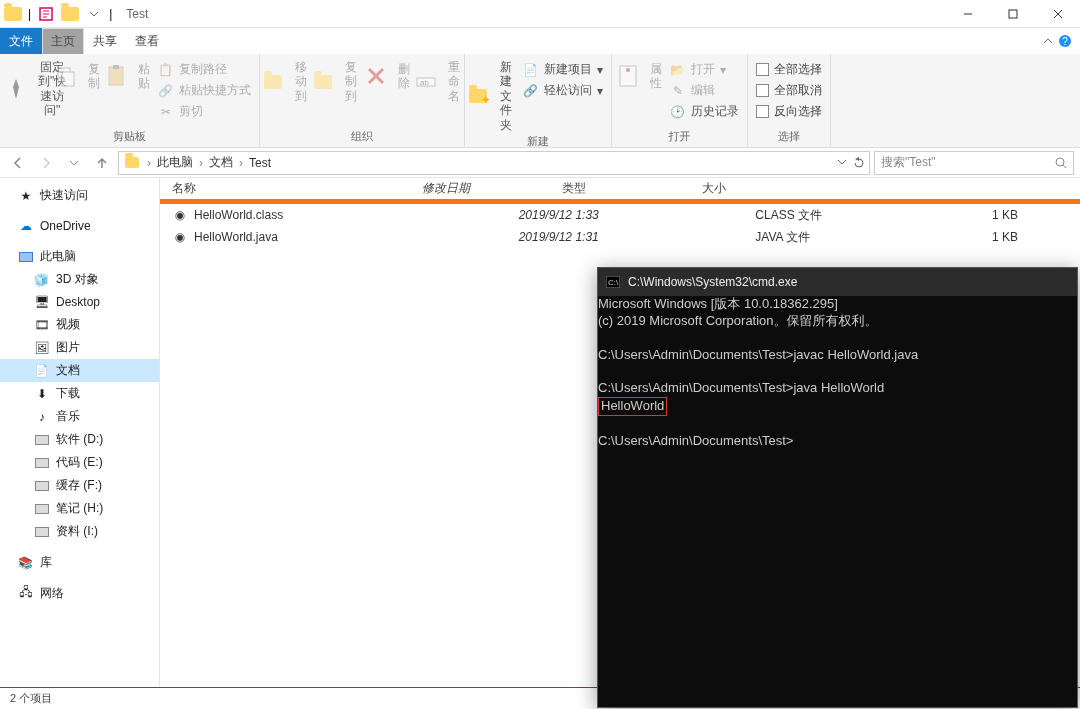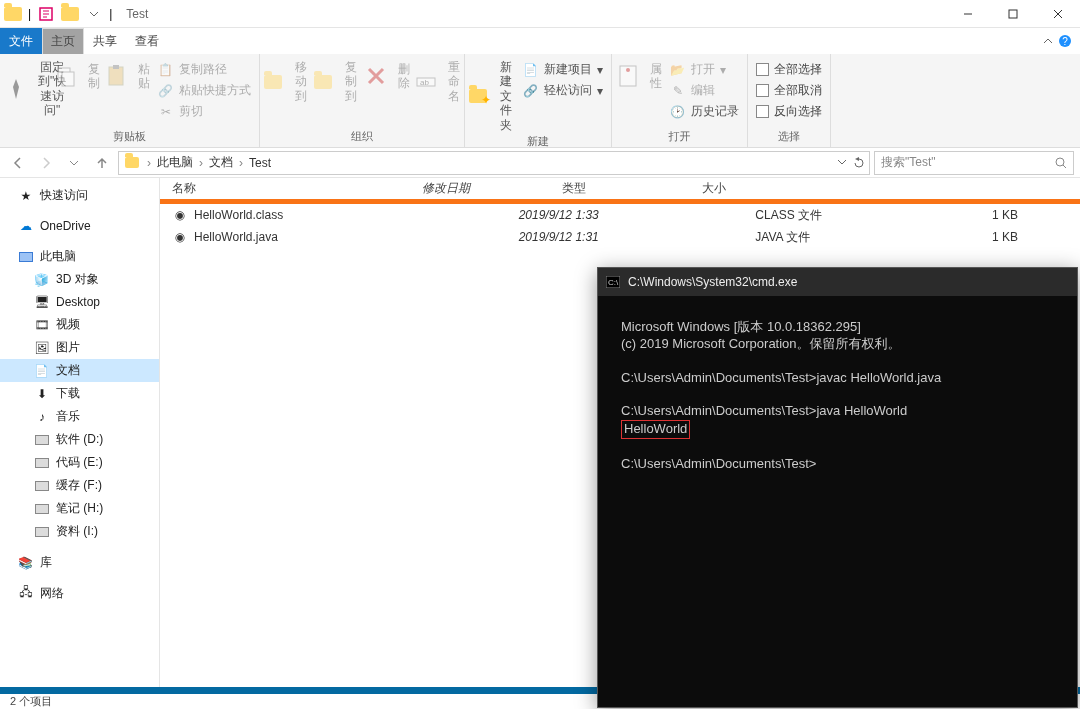--- a/index.html
+++ b/index.html
@@ -57,26 +57,26 @@
 .col-headers > div { padding-left: 12px; }
 .col-name { width: 250px; }
 .col-date { width: 140px; font-style: italic; }
 .col-type { width: 140px; }
 .col-size { width: 100px; }
 .file-list { }
 .file-row { display: flex; align-items: center; height: 22px; justify-content: space-between; }
 .file-row .cell { padding-left: 12px; color: #333; }
 .file-icon { width: 16px; height: 16px; display: inline-flex; align-items: center; justify-content: center; margin-right: 6px; }
 
-.statusbar { height: 22px; border-top: 7px solid #0369a1; display: flex; align-items: center; padding: 0 10px; color: #444; font-size: 11px; }
+.statusbar { height: 22px; border-top: 1px solid #0369a1; display: flex; align-items: center; padding: 0 10px; color: #444; font-size: 11px; }
 
 
 .cmd-window { position: absolute; left: 597px; top: 267px; width: 481px; height: 441px; background: #0c0c0c; border: 1px solid #555; box-shadow: 0 4px 20px rgba(0,0,0,0.4); font-family: Consolas, "Courier New", monospace; }
 .cmd-title { height: 28px; background: #2b2b2b; color: #eee; display: flex; align-items: center; padding: 0 8px; gap: 8px; font-size: 12px; font-family: "Segoe UI", sans-serif; }
-.cmd-body { padding: 23px; color: #ccc; font-size: 13px; line-height: 1.3; white-space: pre; }
+.cmd-body { padding: 0; color: #ccc; font-size: 13px; line-height: 1.3; white-space: pre; }
 .cmd-highlight { border: 1px solid #d33; display: inline-block; padding: 0 2px; }
 
 
 .folder-shape { width: 18px; height: 14px; background: #ffd766; border-radius: 2px; position: relative; }
 .folder-shape::before { content: ""; position: absolute; top: -4px; left: 0; width: 8px; height: 4px; background: #ffd766; border-radius: 2px 2px 0 0; }
 .pc-shape { width: 14px; height: 10px; border: 1px solid #3a7bd5; background: #9dc3f5; position: relative; }
 .drive-shape { width: 14px; height: 10px; background: #dcdcdc; border: 1px solid #888; }
 svg { display: block; }
 </style>
 </head>

